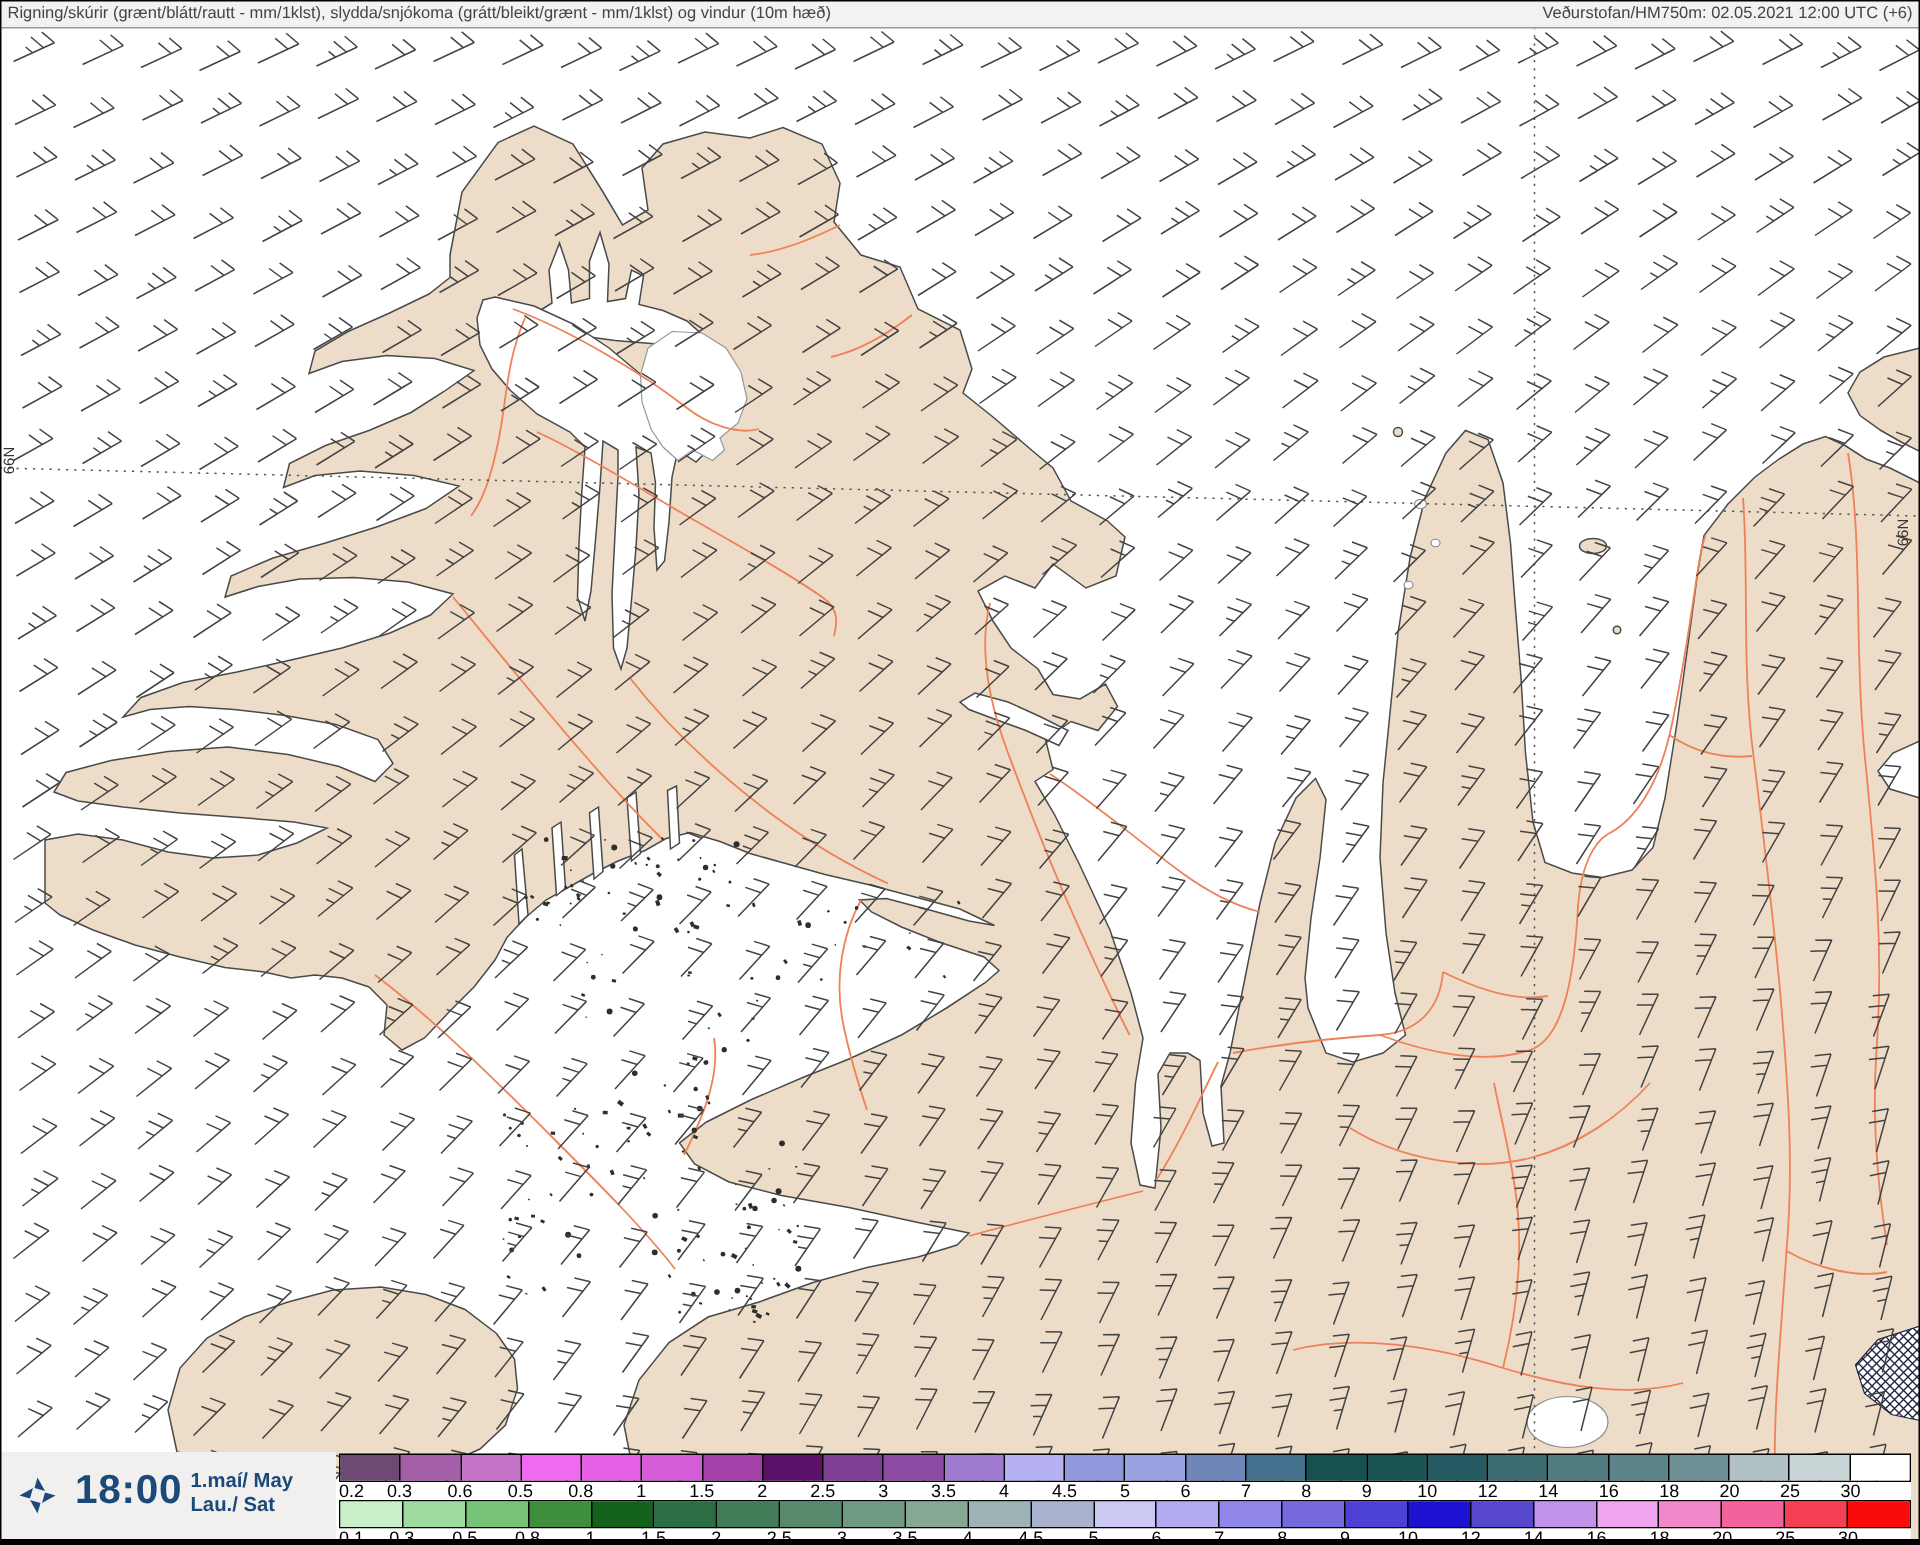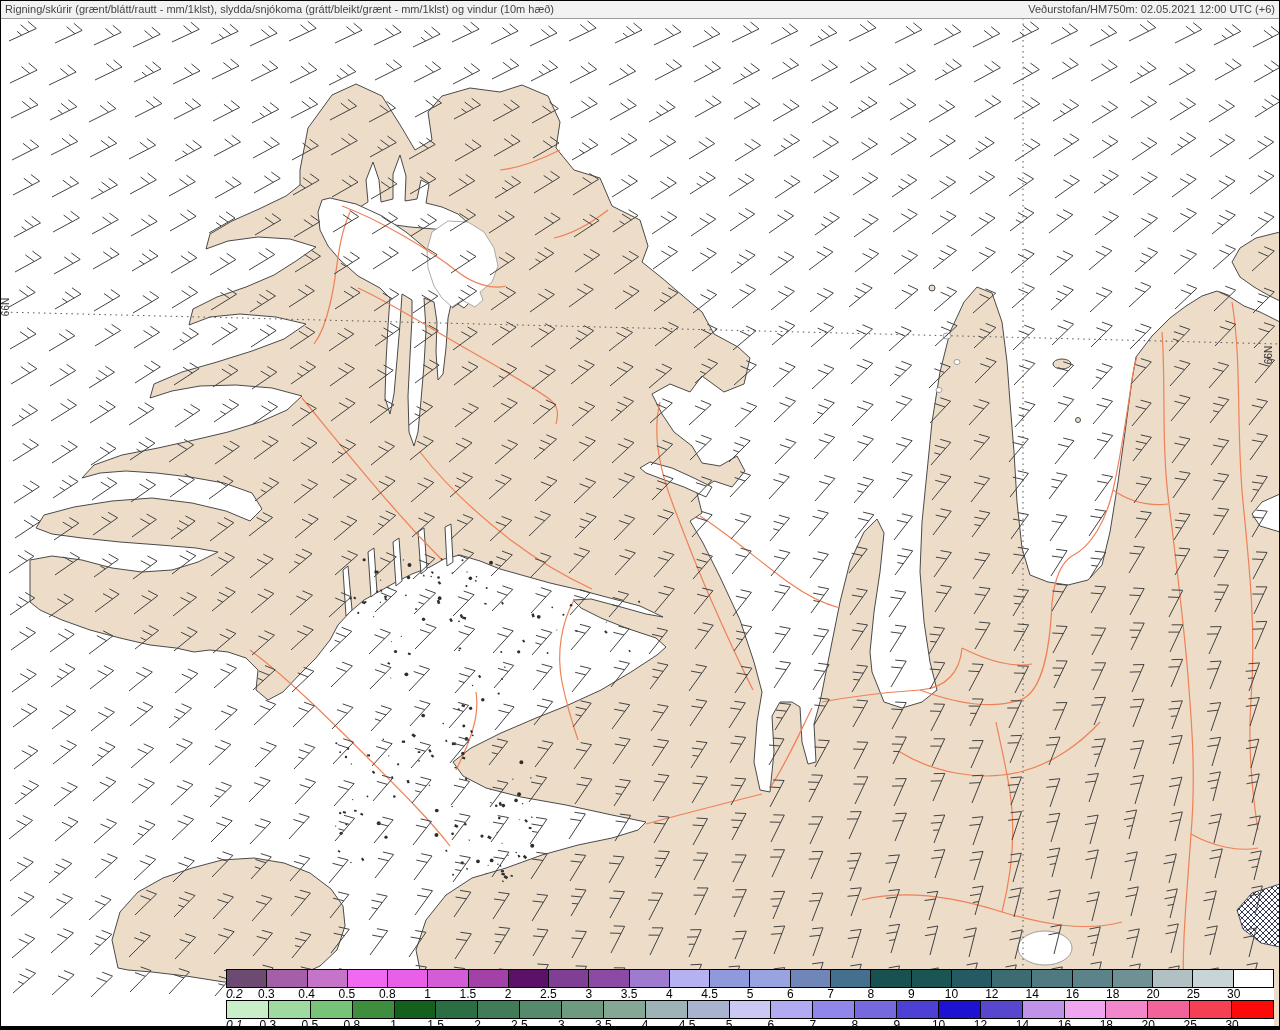--- a/index.html
+++ b/index.html
@@ -29,21 +29,21 @@
   #timepanel .time{position:absolute;left:50px;top:10px;font-size:27px;font-weight:bold;
                    color:var(--time);letter-spacing:0.5px;}
   #timepanel .dates{position:absolute;left:127px;top:11px;font-size:13.5px;font-weight:bold;
                     color:var(--time);line-height:1.22;}
   #bars{position:absolute;left:226px;top:1px;width:1048px;}
   .bar{display:flex;height:19px;border:1px solid #000;box-sizing:border-box;}
   .bar .cell{flex:1;}
   .bar .cell + .cell{border-left:1px solid #000;}
   .lrow{position:relative;height:12px;background:#fff;font-size:12px;color:#000;}
   .lrow span{position:absolute;top:-1px;transform:translateX(-50%);white-space:nowrap;}
-  .lrow span.first{transform:none;font-style:italic;}
+  .lrow span.first{transform:none;}
   #bottom-edge{position:absolute;left:0;right:0;bottom:0;height:4px;background:#000;z-index:9;}
   #frame{position:absolute;inset:0;z-index:10;pointer-events:none;
          box-shadow:inset 0 0 0 1px #000;}
 </style>
 </head>
 <body>
 
 <div id="app">
 
   <svg id="mapsvg" width="1280" height="1030" viewBox="0 0 1280 1030">
@@ -1134,20 +1134,35 @@
         <path d="M1250.0,992.0L1257.3,962.9M1257.3,962.9l-10.8,2.1M1255.3,970.7l-10.8,2.1"></path>
       </g>
   </svg>
 
   <div id="hdr">
     <span class="l">Rigning/skúrir (grænt/blátt/rautt - mm/1klst), slydda/snjókoma (grátt/bleikt/grænt - mm/1klst) og vindur (10m hæð)</span>
     <span class="r">Veðurstofan/HM750m: 02.05.2021 12:00 UTC (+6)</span>
   </div>
 
   <div id="legend">
+    <div id="timepanel">
+      <svg width="30" height="30" viewBox="-15 -15 30 30" style="position:absolute;left:10px;top:14px">
+        <g fill="#1b4a7a">
+          <path d="M0,-12 L5,-3 L-2,-5 Z"></path>
+          <path d="M12,0 L3,5 L5,-2 Z"></path>
+          <path d="M0,12 L-5,3 L2,5 Z"></path>
+          <path d="M-12,0 L-3,-5 L-5,2 Z"></path>
+        </g>
+      </svg>
+      <span class="time">18:00</span>
+      <div class="dates">
+        <div>1.maí/ May</div>
+        <div>Lau./ Sat</div>
+      </div>
+    </div>
     <div id="bars">
       <div class="bar" id="snow-bar">
           <div class="cell" style="background: rgb(108, 74, 113);"></div>
           <div class="cell" style="background: rgb(165, 95, 168);"></div>
           <div class="cell" style="background: rgb(198, 116, 202);"></div>
           <div class="cell" style="background: rgb(241, 104, 241);"></div>
           <div class="cell" style="background: rgb(231, 96, 231);"></div>
           <div class="cell" style="background: rgb(213, 92, 215);"></div>
           <div class="cell" style="background: rgb(163, 65, 169);"></div>
           <div class="cell" style="background: rgb(92, 17, 104);"></div>
@@ -1166,21 +1181,21 @@
           <div class="cell" style="background: rgb(79, 122, 128);"></div>
           <div class="cell" style="background: rgb(93, 131, 138);"></div>
           <div class="cell" style="background: rgb(111, 144, 148);"></div>
           <div class="cell" style="background: rgb(176, 192, 195);"></div>
           <div class="cell" style="background: rgb(201, 212, 214);"></div>
           <div class="cell" style="background: rgb(255, 255, 255);"></div>
         </div>
       <div class="lrow" id="snow-labels">
           <span class="first" style="left: 0%;">0.2</span>
           <span style="left: 3.84615%;">0.3</span>
-          <span style="left: 7.69231%;">0.4</span>
+          <span style="left: 7.69231%;">0.6</span>
           <span style="left: 11.5385%;">0.5</span>
           <span style="left: 15.3846%;">0.8</span>
           <span style="left: 19.2308%;">1</span>
           <span style="left: 23.0769%;">1.5</span>
           <span style="left: 26.9231%;">2</span>
           <span style="left: 30.7692%;">2.5</span>
           <span style="left: 34.6154%;">3</span>
           <span style="left: 38.4615%;">3.5</span>
           <span style="left: 42.3077%;">4</span>
           <span style="left: 46.1538%;">4.5</span>

